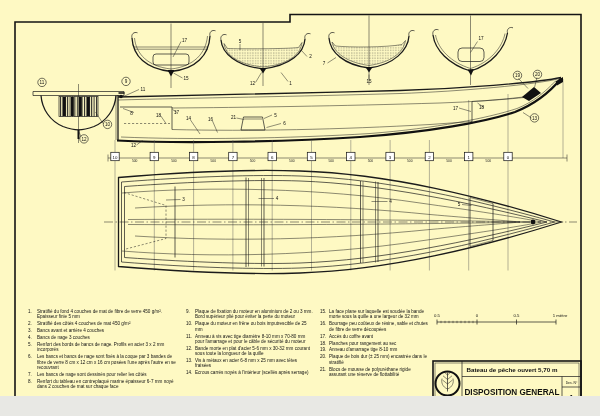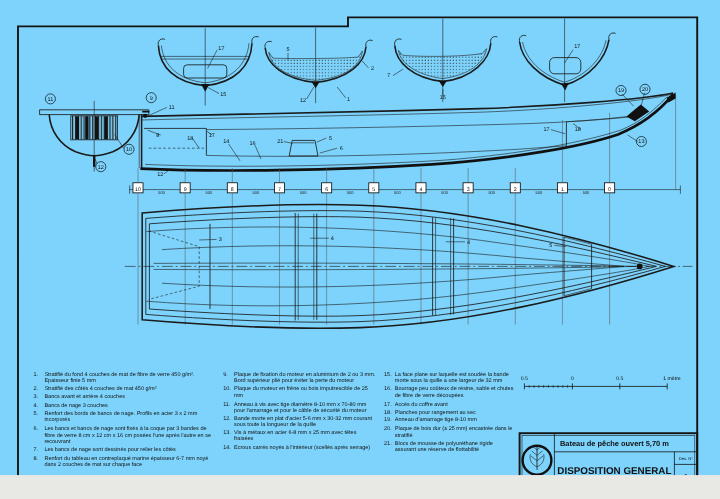--- a/index.html
+++ b/index.html
@@ -1,16 +1,16 @@
 <!DOCTYPE html>
 <html><head>
 <meta charset="utf-8">
 <style>
   html,body{margin:0;padding:0;background:#e8e8e4;}
-  .page{position:relative;width:600px;height:396px;background:#7dd3fc;overflow:hidden;
+  .page{position:relative;width:600px;height:396px;background:#fef9c3;overflow:hidden;
         font-family:"Liberation Sans",sans-serif;color:#111;}
   svg{position:absolute;left:0;top:0;}
   
   .s1{fill:none;stroke:#1b1b1b;stroke-width:1.3;}
   .s2{fill:none;stroke:#1b1b1b;stroke-width:.7;}
   .s3{fill:none;stroke:#1b1b1b;stroke-width:.5;}
   .thick{fill:none;stroke:#111;stroke-width:2.2;}
   .frame{fill:none;stroke:#141414;stroke-width:1.6;}
   .grid{stroke:#5a5a5a;stroke-width:.45;fill:none;}
   .ldr{stroke:#222;stroke-width:.5;fill:none;}

